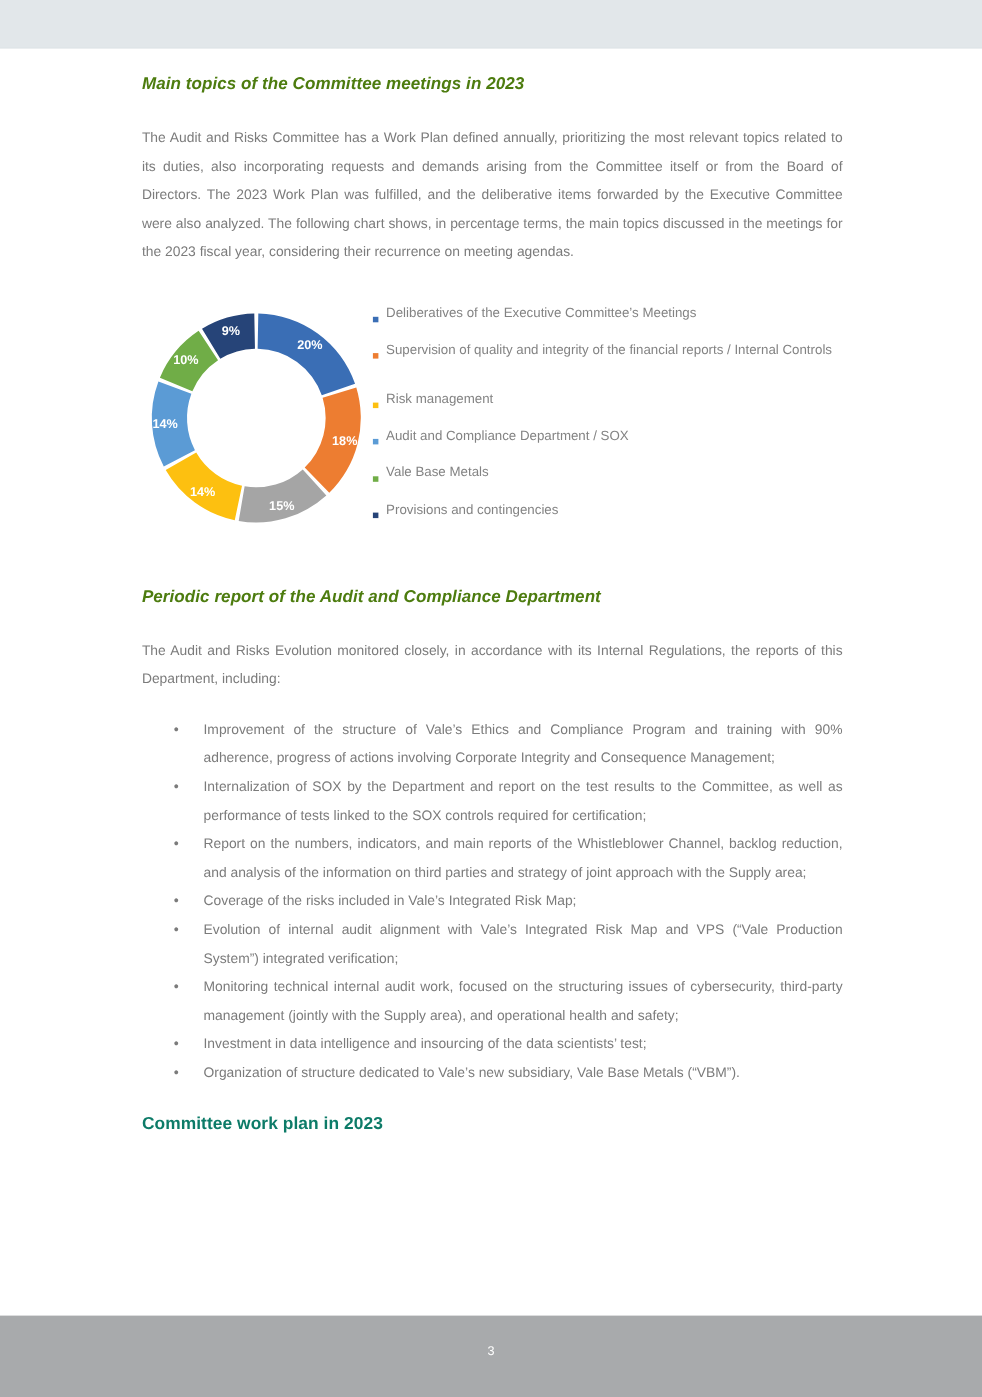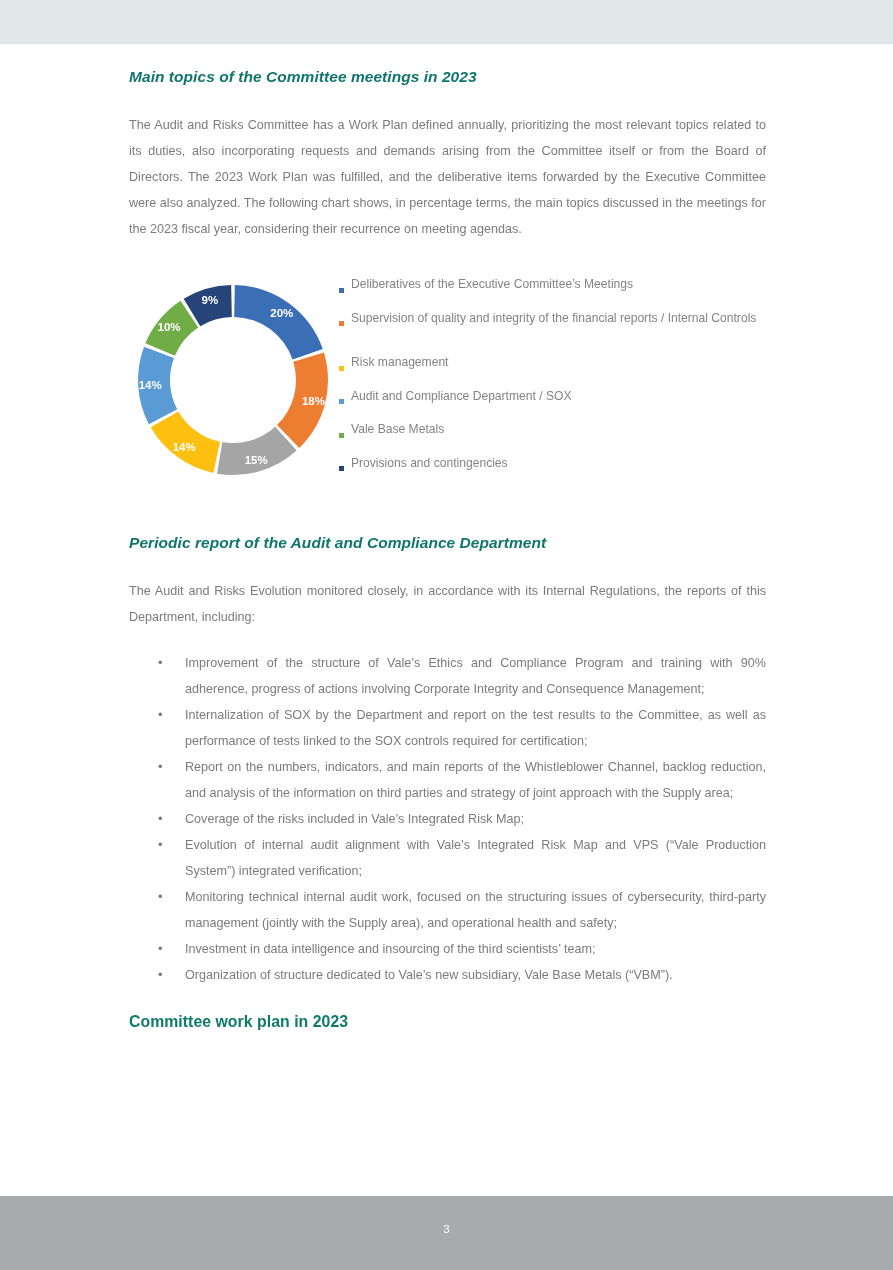--- a/index.html
+++ b/index.html
@@ -46,21 +46,21 @@
   
   .content {
     position: absolute;
     left: 129px;
     top: 0;
     width: 637px;
   }
 
   h2.sec-title {
     margin: 0;
-    color: #0f766e;
+    color: #4d7c0f;
     font-size: 15.5px;
     font-style: italic;
     font-weight: bold;
     letter-spacing: .05px;
   }
   h2.sec-title.plain {
     font-style: normal;
     font-size: 15.8px;
     color: #0d7b68;
   }
@@ -211,20 +211,20 @@
   <p class="body">The Audit and Risks Evolution monitored closely, in accordance with its Internal Regulations, the reports of this Department, including:</p>
 
   <div style="height:20px"></div>
   <ul class="doc-list" id="bullet-list">
       <li><span class="dot">•</span><span>Improvement of the structure of Vale’s Ethics and Compliance Program and training with 90% adherence, progress of actions involving Corporate Integrity and Consequence Management;</span></li>
       <li><span class="dot">•</span><span>Internalization of SOX by the Department and report on the test results to the Committee, as well as performance of tests linked to the SOX controls required for certification;</span></li>
       <li><span class="dot">•</span><span>Report on the numbers, indicators, and main reports of the Whistleblower Channel, backlog reduction, and analysis of the information on third parties and strategy of joint approach with the Supply area;</span></li>
       <li><span class="dot">•</span><span>Coverage of the risks included in Vale’s Integrated Risk Map;</span></li>
       <li><span class="dot">•</span><span>Evolution of internal audit alignment with Vale’s Integrated Risk Map and VPS (“Vale Production System”) integrated verification;</span></li>
       <li><span class="dot">•</span><span>Monitoring technical internal audit work, focused on the structuring issues of cybersecurity, third-party management (jointly with the Supply area), and operational health and safety;</span></li>
-      <li><span class="dot">•</span><span>Investment in data intelligence and insourcing of the third scientists’ team;</span></li>
+      <li><span class="dot">•</span><span>Investment in data intelligence and insourcing of the data scientists’ test;</span></li>
       <li><span class="dot">•</span><span>Organization of structure dedicated to Vale’s new subsidiary, Vale Base Metals (“VBM”).</span></li>
     </ul>
 
   <div style="height:25px"></div>
   <h2 class="sec-title plain">Committee work plan in 2023</h2>
 
 </div>
 
 </body></html>

